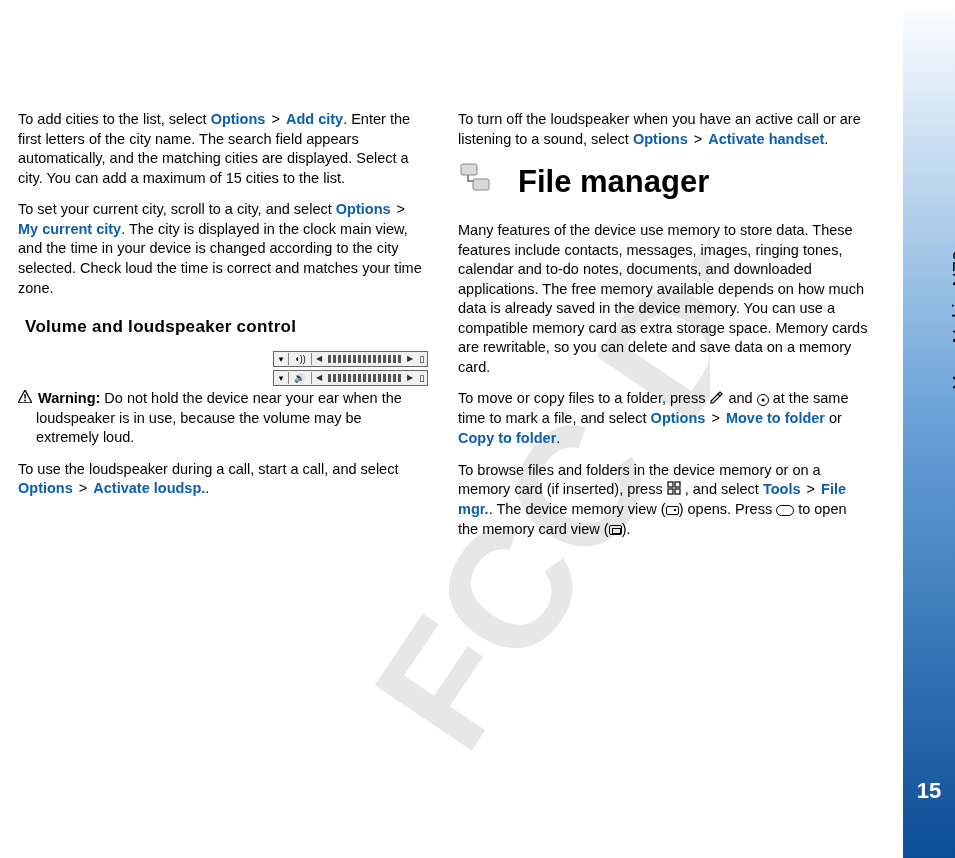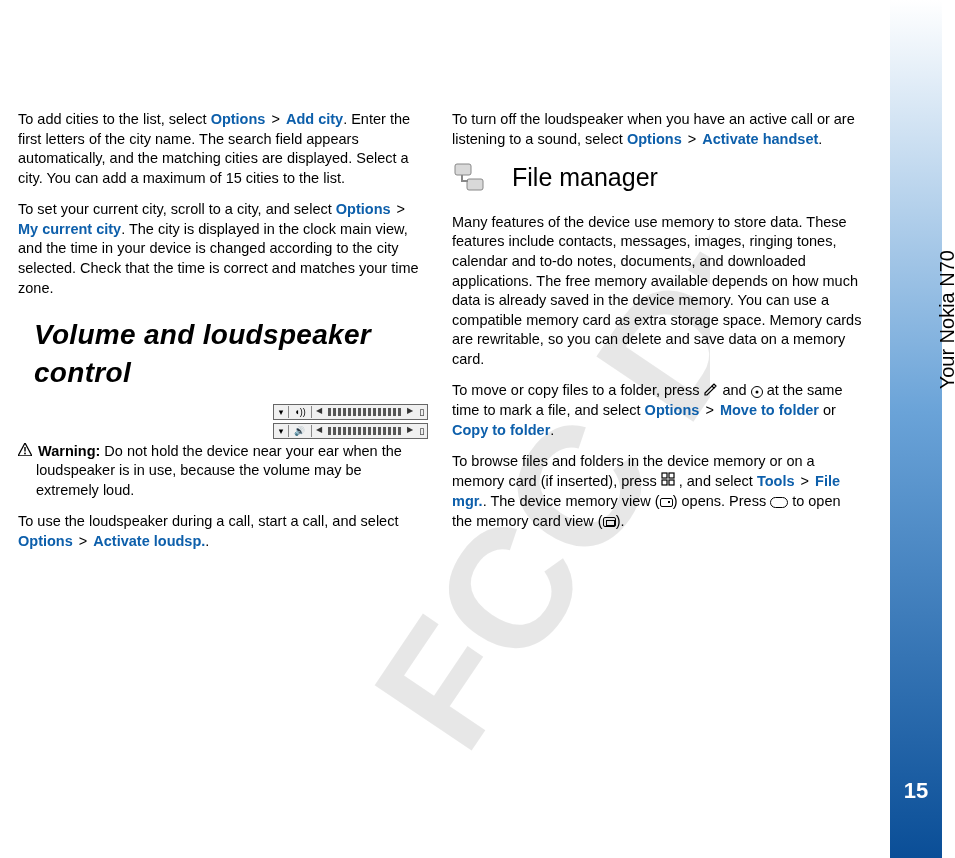--- a/index.html
+++ b/index.html
@@ -1,23 +1,23 @@
 <!DOCTYPE html>
 <html><head>
 <meta charset="utf-8">
 <style>
   * { box-sizing: border-box; margin: 0; padding: 0; }
   html, body { width: 955px; height: 858px; font-family: Arial, Helvetica, sans-serif; background: #fff; overflow: hidden; }
   .page { position: relative; width: 955px; height: 858px; }
-  .content { position: absolute; left: 18px; top: 110px; width: 850px; display: flex; gap: 24px; }
+  .content { position: absolute; left: 18px; top: 110px; width: 850px; display: flex; gap: 30px; }
   .col { width: 410px; font-size: 14.5px; line-height: 1.35; color: #000; font-stretch: condensed; }
   .col p { margin-bottom: 12px; }
   .ui-link { color: #0d5fab; font-weight: bold; }
-  h2.section { font-size: 28px; font-weight: bold; letter-spacing: 0.3px; margin: 18px 0 10px 16px; font-stretch: condensed; font-style: italic; }
-  h2.file-mgr { font-size: 25px; font-weight: normal; margin: 10px 0 18px 60px; font-stretch: condensed; }
+  h2.section { font-size: 17px; font-weight: bold; letter-spacing: 0.3px; margin: 18px 0 10px 7px; font-stretch: condensed; }
+  h2.file-mgr { font-size: 31px; font-weight: bold; margin: 10px 0 18px 60px; font-stretch: condensed; }
   .vol-wrap { overflow: auto; }
   .vol-text { width: 245px; float: left; }
   .vol-img { float: right; width: 155px; margin-top: 2px; }
   .vrow { display: flex; align-items: center; height: 16px; border: 1px solid #666; background: #f0f0f0; margin-bottom: 3px; font-size: 9px; }
   .vrow .ant { width: 14px; text-align: center; }
   .vrow .spk { width: 24px; text-align: center; border-left: 1px solid #888; border-right: 1px solid #888; }
   .vrow .tri { width: 14px; text-align: center; color: #333; font-size: 8px; }
   .vrow .bar { flex: 1; height: 8px; margin: 0 2px; background: repeating-linear-gradient(90deg,#555 0 3px,transparent 3px 5px); }
   .vrow .bat { width: 10px; text-align: center; }
   .warn { padding-left: 18px; margin-bottom: 12px; }
@@ -32,21 +32,21 @@
   .key-menu { display:inline-block; vertical-align:middle; }
   .key-menu svg { width:14px; height:14px; }
   .mem-phone { display:inline-block; width:13px; height:9px; border:1.3px solid #000; border-radius:2px; vertical-align:middle; position:relative; }
   .mem-phone::after { content:""; position:absolute; right:1.5px; top:2px; width:2px; height:2px; background:#000; }
   .mem-card { display:inline-block; width:13px; height:10px; border:1.3px solid #000; border-radius:2px; vertical-align:middle; position:relative; }
   .mem-card::before { content:""; position:absolute; left:2px; top:2px; width:7px; height:4px; border:1px solid #000; }
   .pencil { display:inline-block; vertical-align:middle; }
   .pencil svg { width:15px; height:14px; }
   .gt { margin: 0 2px; }
 
-  .sidebar { position: absolute; right: 13px; top: 0; width: 52px; height: 858px; background: linear-gradient(180deg,#fff 0,#6aa3d8 48%,#0a4e97 100%); }
+  .sidebar { position: absolute; right: 0; top: 0; width: 52px; height: 858px; background: linear-gradient(180deg,#fff 0,#6aa3d8 48%,#0a4e97 100%); }
   .side-title { position: absolute; right: 6px; top: 250px; transform: rotate(-90deg); transform-origin: right top; font-size: 20px; color: #000; white-space: nowrap; font-stretch: condensed; }
   .page-num { position: absolute; right: 0; bottom: 54px; width: 52px; text-align: center; color: #fff; font-size: 22px; font-weight: bold; }
 
   .watermark { position: absolute; left: 210px; top: 130px; width: 500px; height: 650px; pointer-events: none; opacity: 0.18; }
   .watermark svg text { font-size: 170px; font-weight: bold; fill: #808080; font-family: Arial, sans-serif; }
 
   .bold { font-weight: bold; text-align: center; }
 </style>
 </head>
 <body>
@@ -61,21 +61,21 @@
 
   <div class="content">
 
     <div class="col">
 
       <p>
         <span>To add cities to the list, select </span><span class="ui-link">Options</span><span class="gt"> &gt; </span><span class="ui-link">Add city</span><span>. Enter the first letters of the city name. The search field appears automatically, and the matching cities are displayed. Select a city. You can add a maximum of 15 cities to the list.</span>
       </p>
 
       <p>
-        <span>To set your current city, scroll to a city, and select </span><span class="ui-link">Options</span><span class="gt"> &gt; </span><span class="ui-link">My current city</span><span>. The city is displayed in the clock main view, and the time in your device is changed according to the city selected. Check that the time is correct and matches your time zone.</span>
+        <span>To set your current city, scroll to a city, and select </span><span class="ui-link">Options</span><span class="gt"> &gt; </span><span class="ui-link">My current city</span><span>. The city is displayed in the clock main view, and the time in your device is changed according to the city selected. Check loud the time is correct and matches your time zone.</span>
       </p>
 
       <h2 class="section">Volume and loudspeaker control</h2>
 
       <div class="vol-wrap">
         <div class="vol-img">
           <div class="vrow">
             <span class="ant">▾</span>
             <span class="spk">◖))</span>
             <span class="tri">◀</span>

